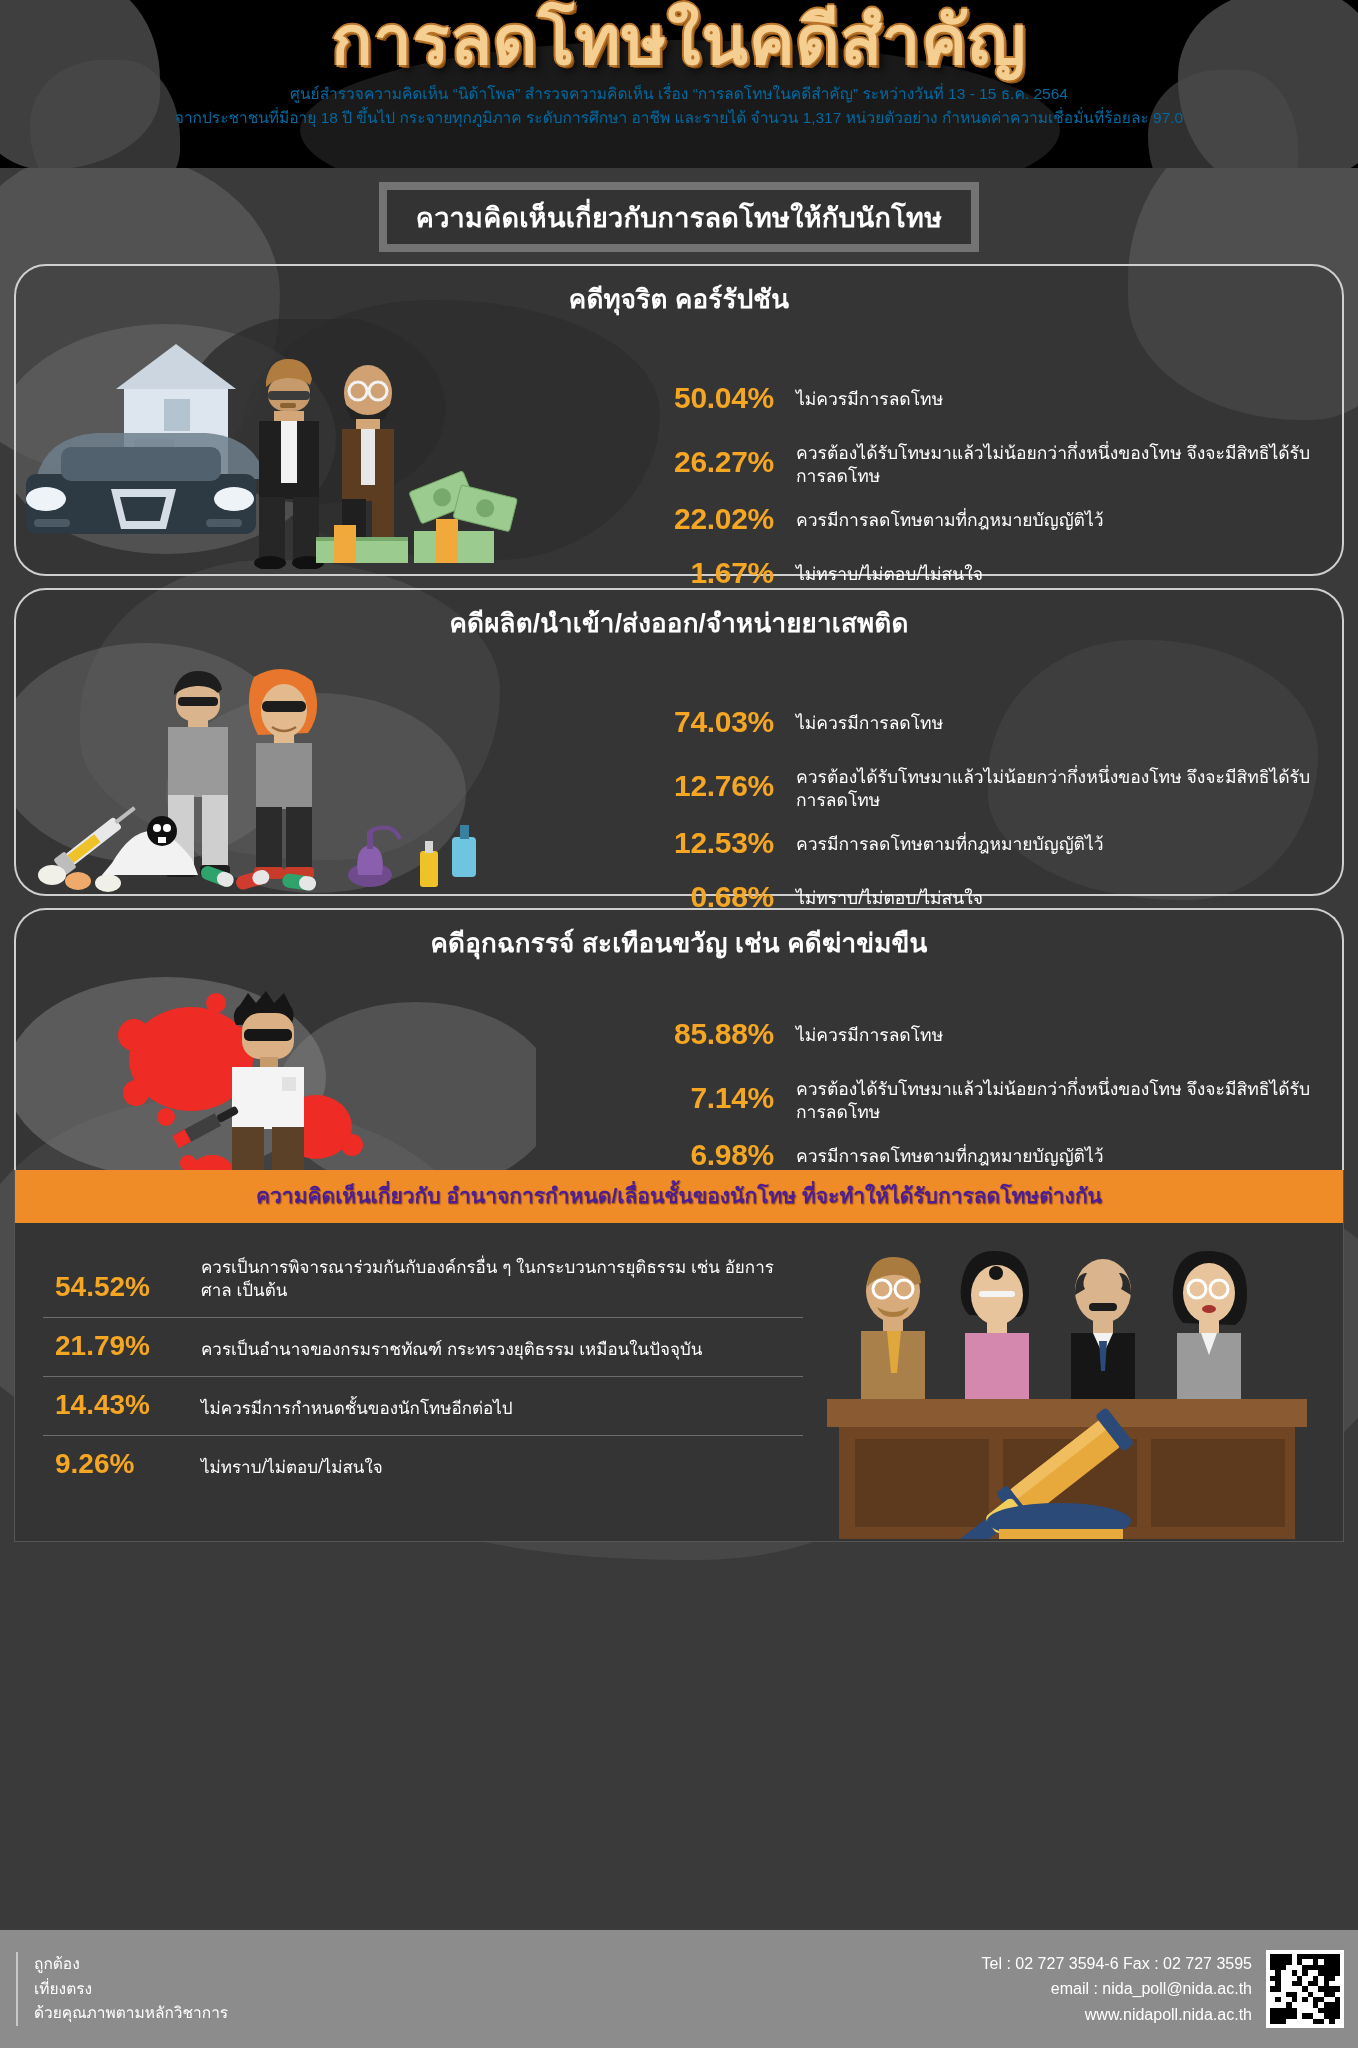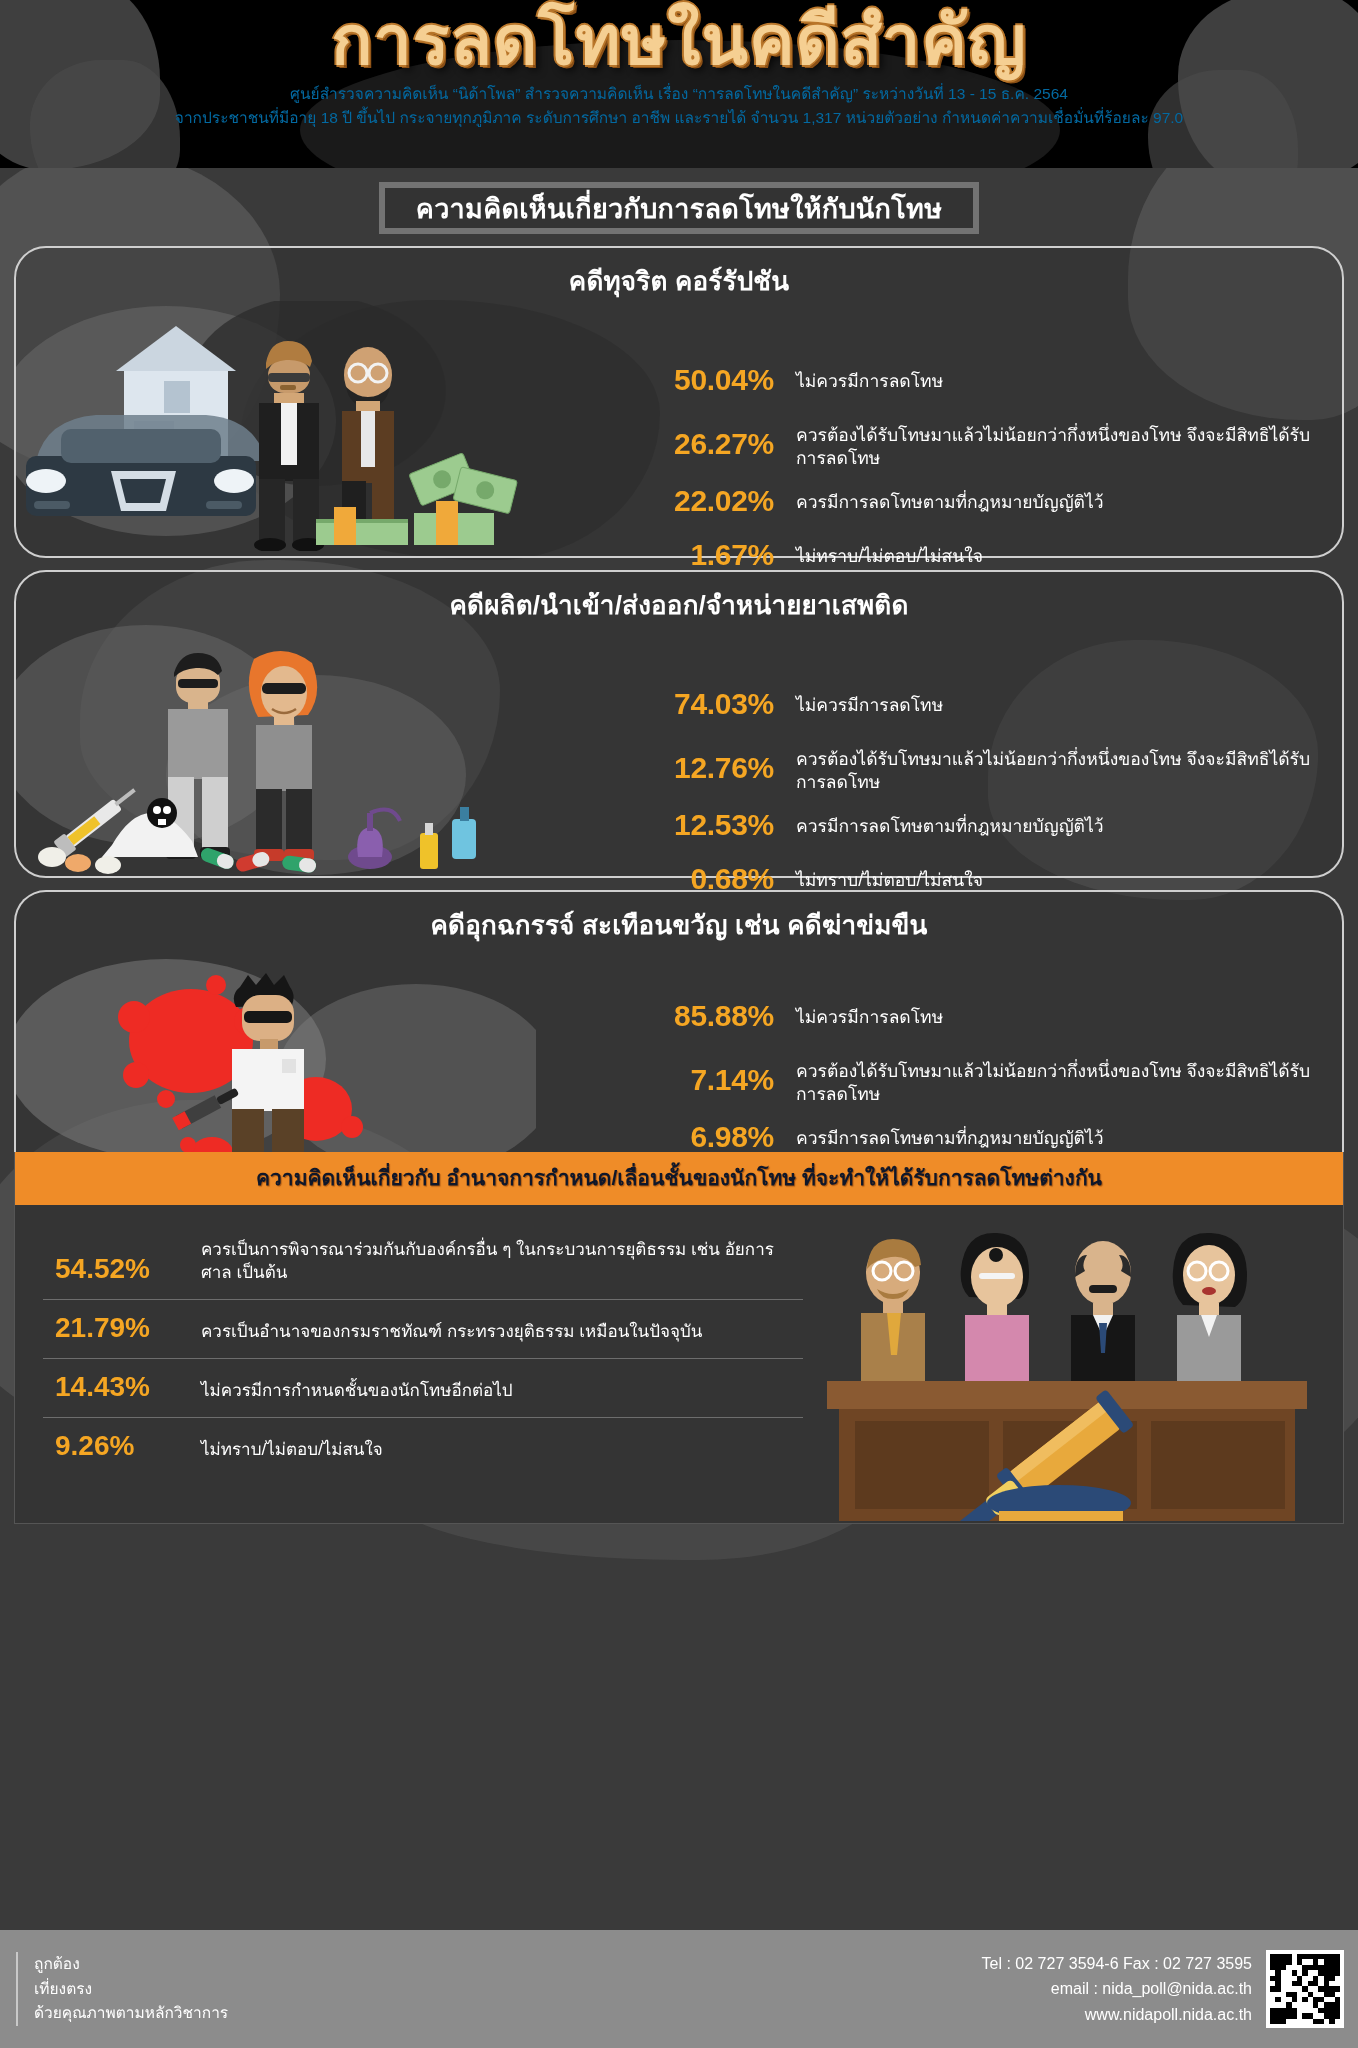--- a/index.html
+++ b/index.html
@@ -49,22 +49,22 @@
     color: #0369a1;
     font-size: 15.5px;
     line-height: 1.55;
     margin-top: 8px;
   }
 
   
   .main-banner {
     position: relative; z-index: 6;
     margin: 14px auto 0;
-    width: 600px; height: 52px;
-    border: 6px solid #737373;
+    width: 600px; height: 70px;
+    border: 8px solid #737373;
     display: flex; align-items: center; justify-content: center;
     background: rgba(45,45,45,.55);
   }
   .main-banner span {
     color: #fff; font-size: 27px; font-weight: bold; letter-spacing: .3px;
   }
 
   
   .case-card {
     position: relative; z-index: 6;
@@ -114,21 +114,21 @@
     position: relative; z-index: 6;
     margin: 0 14px;
     background: #343434;
     border: 1px solid #555; border-top: none;
   }
   .orange-banner {
     background: #ef8c28; text-align: center;
     padding: 9px 0 11px;
   }
   .orange-banner span {
-    color: #0f172a; font-size: 21px; font-weight: bold;
+    color: #4c1d95; font-size: 21px; font-weight: bold;
     text-shadow: 1px 1px 1px rgba(120,50,0,.6);
   }
   .bottom-body { position: relative; height: 318px; }
   .brows { position: absolute; left: 28px; top: 16px; width: 760px; z-index: 7; }
   .brow { display: flex; align-items: flex-end; padding: 12px 0 14px; }
   .brow + .brow { border-top: 1px solid #6d6d6d; }
   .brow .pct {
     width: 158px; flex: 0 0 158px; text-align: left;
     color: #f5a623; font-size: 28px; font-weight: bold;
     padding-left: 12px;

